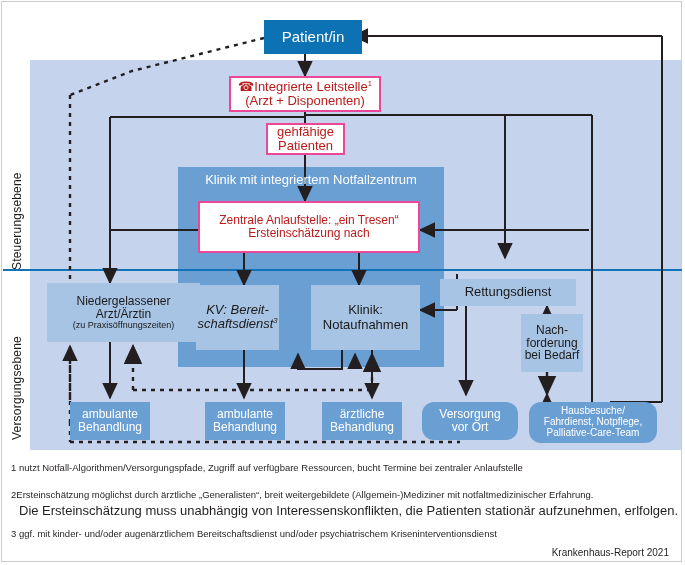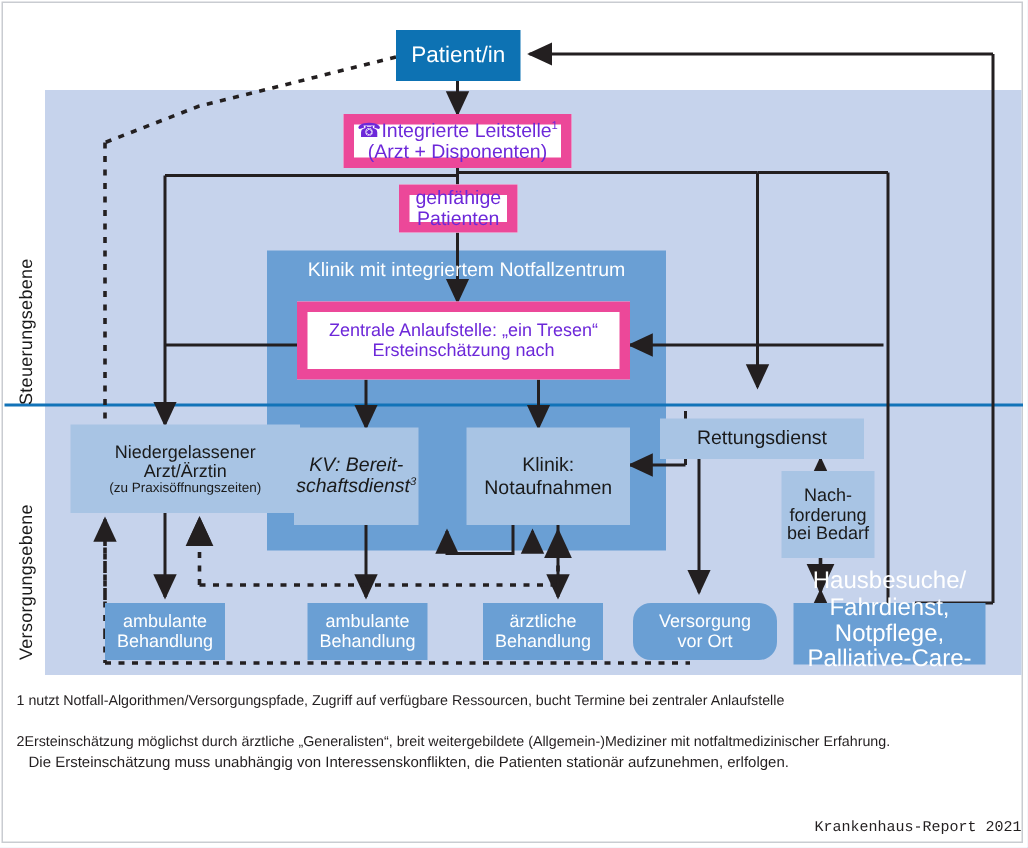--- a/index.html
+++ b/index.html
@@ -10,40 +10,40 @@
   
   .lightpanel{position:absolute;background:#c6d3ec;}
   .midpanel{position:absolute;background:#6a9fd4;}
 
   .divider{position:absolute;background:#1273b8;height:2px;}
 
   
   .box{position:absolute;box-sizing:border-box;display:flex;flex-direction:column;
        align-items:center;justify-content:center;text-align:center;line-height:1.08;}
   .box-dark{background:#0d72b3;color:#ffffff;}
-  .box-white{background:#ffffff;color:#6d28d9;border:7px solid #ec4899;}
+  .box-white{background:#ffffff;color:#b91c1c;border:2px solid #ec4899;}
   .box-light{background:#a8c4e4;color:#1a1a1a;}
   .box-mid{background:#6a9fd4;color:#ffffff;}
 
   .t15{font-size:15px;}
   .t13{font-size:13px;}
   .t12{font-size:12px;}
-  .t10{font-size:16px;}
+  .t10{font-size:10px;border-radius:12px;}
   .t9{font-size:9px;}
 
   .vlabel{position:absolute;writing-mode:vertical-rl;transform:rotate(180deg);
           font-size:12px;color:#1a1a1a;letter-spacing:.2px;}
 
   
   #wires{position:absolute;left:0;top:0;width:685px;height:565px;pointer-events:none;}
 
   
   .fn{position:absolute;font-size:9.5px;color:#231f20;line-height:1.32;}
   .credit{position:absolute;font-size:10px;color:#231f20;}
-  .subline{font-size:10px;display:block;}
+  .subline{font-size:13px;display:block;}
   sup{font-size:7.5px;vertical-align:super;}
 </style>
 </head>
 <body>
 
 <div id="page">
   <div id="frame">
 
     <div class="lightpanel" style="left:28px;top:58px;width:651px;height:390px;"></div>
 
@@ -128,21 +128,21 @@
       </g>
 
       <g stroke="#231f20" stroke-width="2" fill="none">
         <line x1="68" y1="352" x2="68" y2="344" marker-end="url(#ah)"></line>
         <line x1="131" y1="352" x2="131" y2="344" marker-end="url(#ah)"></line>
         <line x1="545" y1="312" x2="545" y2="304" marker-end="url(#ah)"></line>
         <line x1="545" y1="400" x2="545" y2="392" marker-end="url(#ah)"></line>
       </g>
     </svg>
 
-    <div class="box box-dark t15" style="left:262px;top:18px;width:83px;height:34px;align-items:center;">
+    <div class="box box-dark t15" style="left:262px;top:18px;width:98px;height:34px;align-items:center;">
       <span>Patient/in</span>
     </div>
 
     <div class="box box-white t13" style="left:227px;top:74px;width:152px;height:36px;">
       <span>
         <span style="font-size:13px;">☎</span><span>Integrierte Leitstelle</span><sup>1</sup>
       </span>
       <span>(Arzt + Disponenten)</span>
     </div>
 
@@ -215,17 +215,21 @@
     <div class="fn" style="left:9px;top:460px;width:665px;">
       <span>1</span>
       <span>nutzt Notfall-Algorithmen/Versorgungspfade, Zugriff auf verfügbare Ressourcen, bucht Termine bei zentraler Anlaufstelle</span>
     </div>
 
     <div class="fn" style="left:9px;top:487px;width:670px;">
       <span>2</span><span>Ersteinschätzung möglichst durch ärztliche „Generalisten“, breit weitergebildete (Allgemein-)Mediziner mit notfaltmedizinischer Erfahrung.</span>
       <span class="subline" style="padding-left:8px;">Die Ersteinschätzung muss unabhängig von Interessenskonflikten, die Patienten stationär aufzunehmen, erlfolgen.</span>
     </div>
 
-
-    <div class="credit" style="right:0;top:545px;font-family:Liberation Mono, monospace;">Krankenhaus-Report 2021</div>
+    <div class="fn" style="left:9px;top:526px;width:665px;">
+      <span>3</span>
+      <span>ggf. mit kinder- und/oder augenärztlichem Bereitschaftsdienst und/oder psychiatrischem Kriseninterventionsdienst</span>
+    </div>
+
+    <div class="credit" style="right:12px;top:545px;">Krankenhaus-Report 2021</div>
 
   </div>
 </div>
 
 </body></html>

